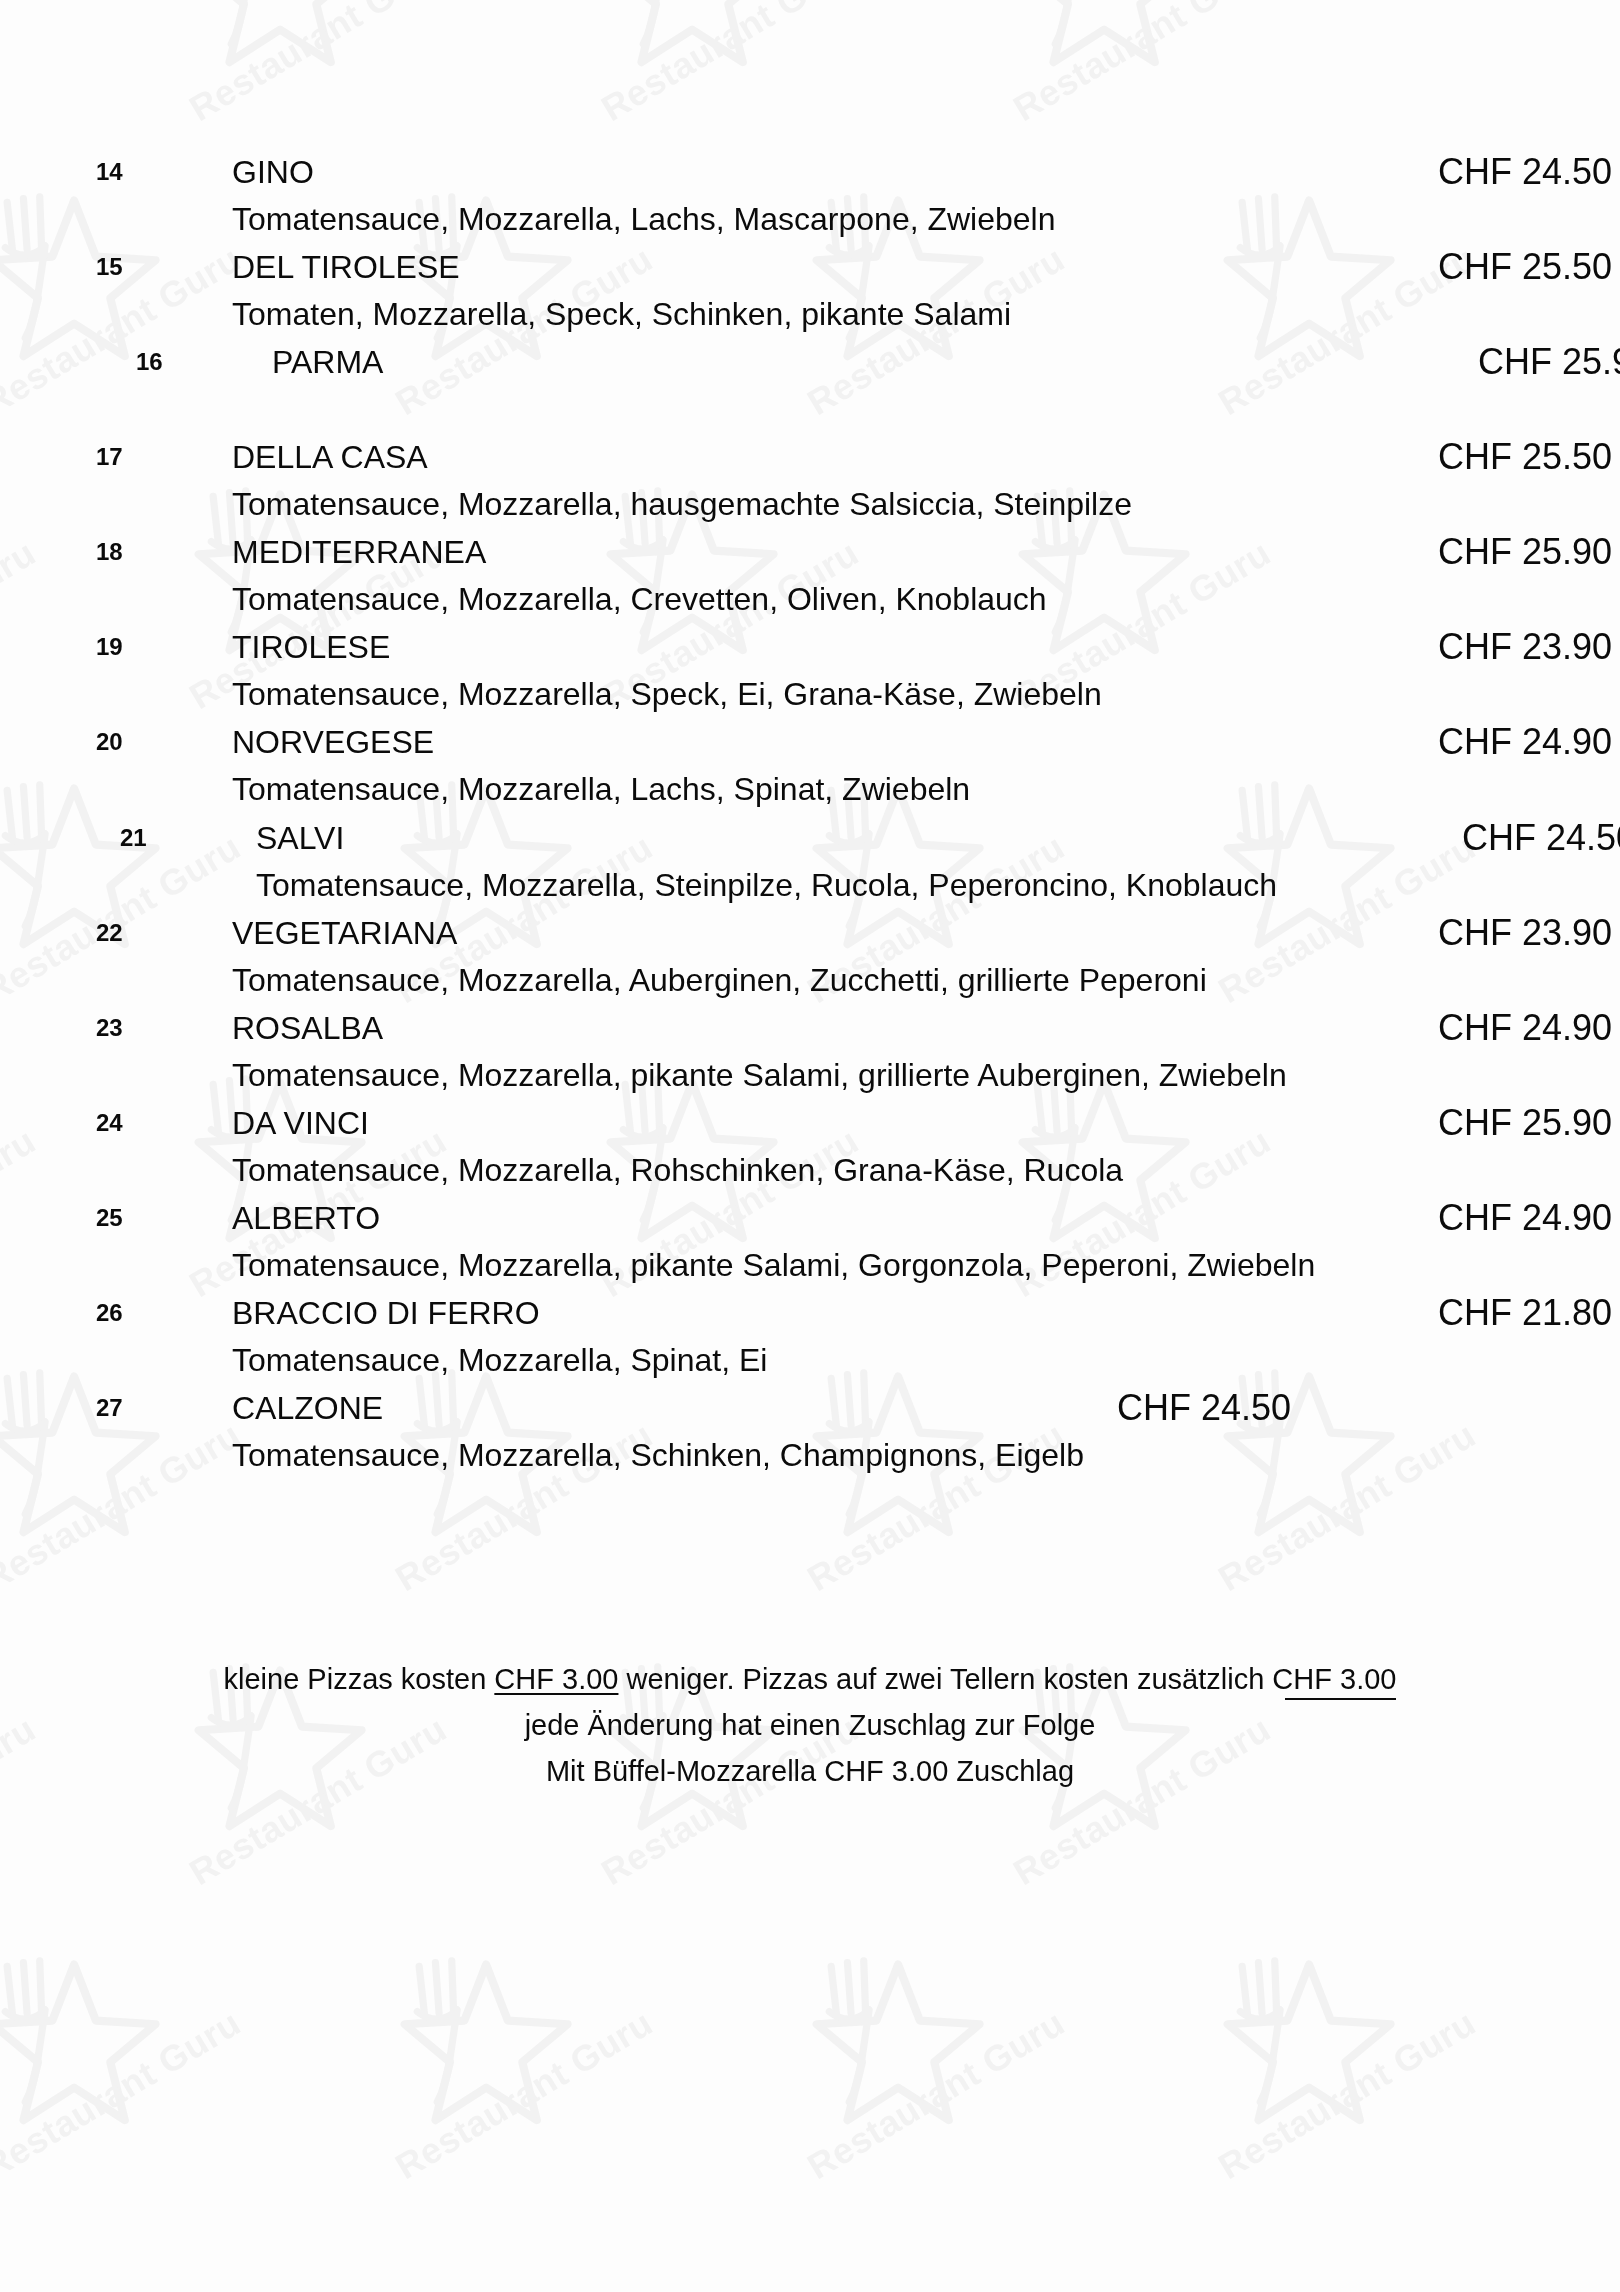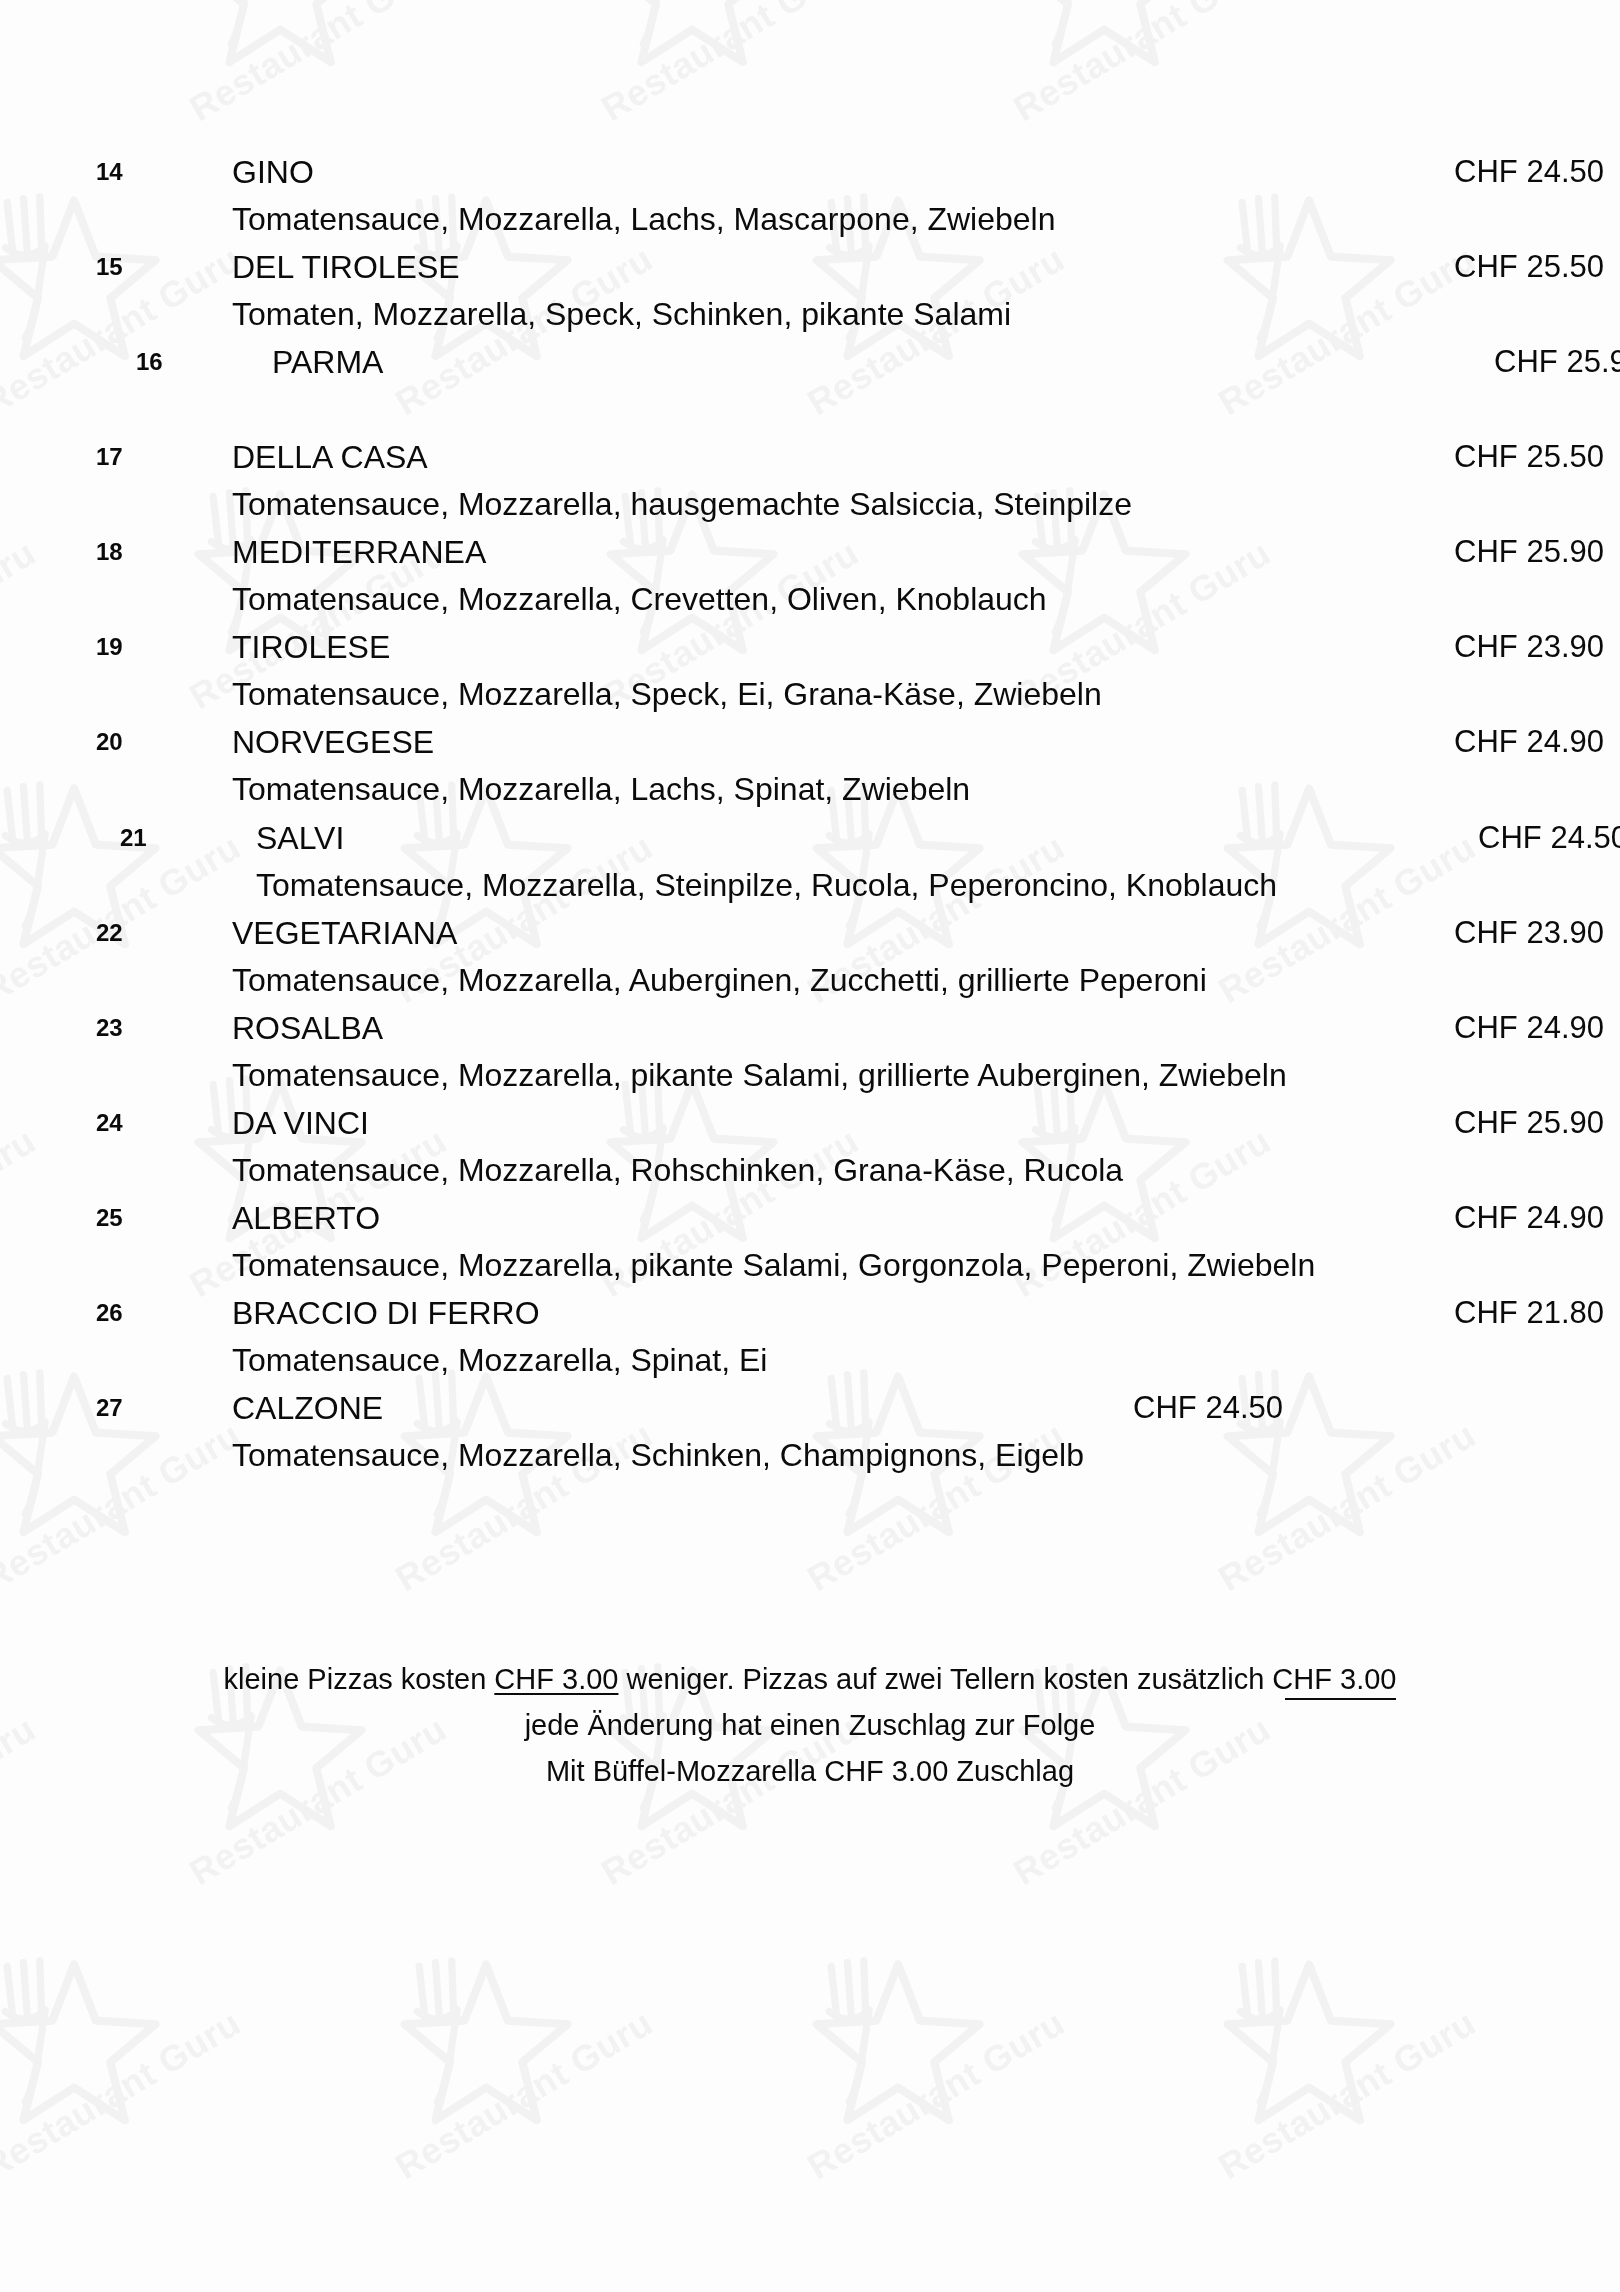--- a/index.html
+++ b/index.html
@@ -83,25 +83,25 @@
     position: absolute;
     left: 232px;
     top: 0;
     font-size: 32px;
     font-weight: normal;
     line-height: 46px;
     white-space: nowrap;
   }
   .item-price {
     position: absolute;
-    right: 16px;
+    right: 8px;
     top: 0;
     width: 1453px;
     text-align: right;
-    font-size: 31px;
+    font-size: 36px;
     line-height: 46px;
     white-space: nowrap;
   }
   .item-desc {
     position: relative;
     margin-left: 232px;
     font-size: 32px;
     line-height: 49px;
     height: 49px;
     white-space: nowrap;

